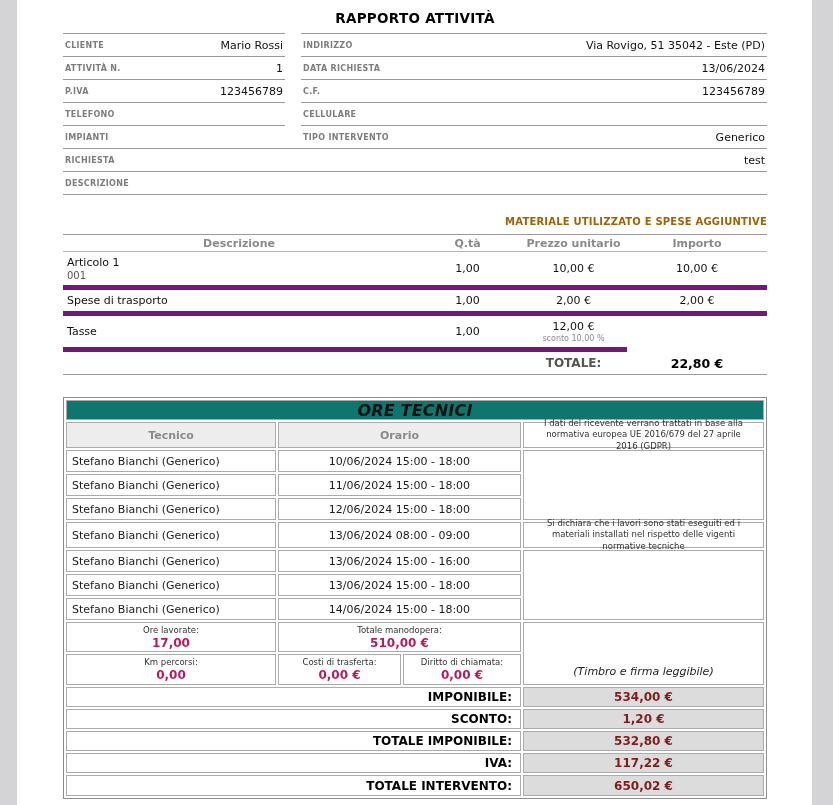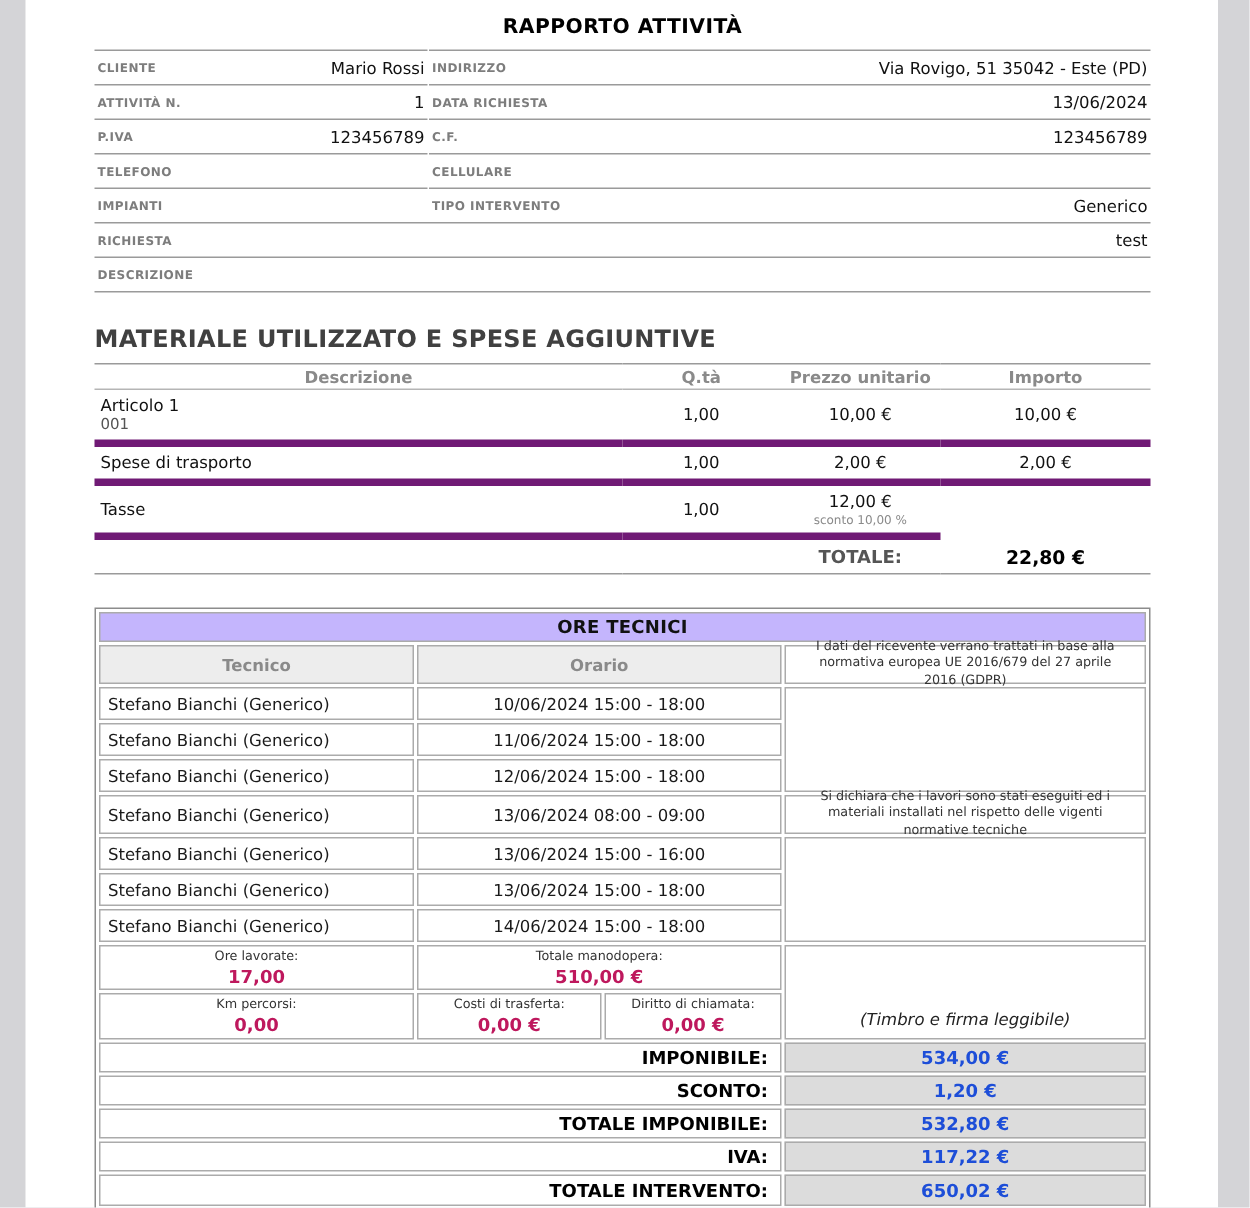--- a/index.html
+++ b/index.html
@@ -6,58 +6,58 @@
   html,body { width:833px; height:805px; }
   body { background:#d4d4d7; font-family:"DejaVu Sans", sans-serif; color:#1a1a1a; position:relative; overflow:hidden; }
   .page { position:absolute; left:17px; top:0; width:795px; height:805px; background:#ffffff; }
   .content { padding:0 45px 0 46px; }
 
   
   .report-title { padding-top:10px; text-align:center; font-size:13.5px; font-weight:bold; letter-spacing:.3px; color:#000; }
 
   
   .info { margin-top:7px; }
-  .info-row { display:flex; gap:1px; }
+  .info-row { display:flex; gap:16px; }
   .cellpair { display:flex; justify-content:space-between; align-items:center; border-top:1px solid #9a9a9a; min-height:23px; padding:0 2px; gap:8px; }
   .cellpair.left  { width:222px; }
   .cellpair.right { flex:1; }
   .cellpair.full  { flex:1; }
   .flabel { font-size:8px; font-weight:bold; color:#7d7d7d; letter-spacing:.3px; white-space:nowrap; }
   .fvalue { font-size:11px; color:#111; text-align:right; white-space:nowrap; }
   .info-bottom { border-top:1px solid #9a9a9a; height:0; }
 
   
-  .mat-title { margin-top:21px; text-align:left; font-size:16px; font-weight:bold; color:#404040; letter-spacing:.2px; }
+  .mat-title { margin-top:21px; text-align:right; font-size:10px; font-weight:bold; color:#a16207; letter-spacing:.2px; }
   .mat { margin-top:7px; }
   .mat-grid { display:grid; grid-template-columns:352px 105px 107px 140px; }
   .m-hdr { border-top:1px solid #9a9a9a; border-bottom:1px solid #b5b5b5; min-height:18px; display:flex; align-items:center; justify-content:center; font-size:11px; font-weight:bold; color:#8a8a8a; }
   .m-cell { border-bottom:5px solid #701a75; display:flex; flex-direction:column; justify-content:center; align-items:center; padding:4px 2px; font-size:11px; color:#111; }
   .m-cell.desc { align-items:flex-start; padding-left:4px; }
   .m-sub { font-size:10px; color:#555; margin-top:1px; }
   .m-sconto { font-size:8px; color:#8a8a8a; margin-top:1px; }
   .m-tot-label { border-bottom:1px solid #9a9a9a; min-height:23px; display:flex; align-items:center; justify-content:center; font-size:12px; font-weight:bold; color:#555; }
   .m-tot-value { border-bottom:1px solid #9a9a9a; min-height:23px; display:flex; align-items:center; justify-content:center; font-size:12.5px; font-weight:bold; color:#000; }
   .m-tot-empty { border-bottom:1px solid #9a9a9a; }
 
   
   .ot { margin-top:22px; display:grid; grid-template-columns:210px 123px 118px 1fr;
         grid-template-rows:20px 26px 22px 22px 22px 26px 22px 22px 22px 30px 31px 20px 20px 20px 20px 21px;
         gap:2px; padding:2px; border:1px solid #8c8c8c; background:#fff; }
   .c { border:1px solid #ababab; display:flex; align-items:center; justify-content:center; background:#fff; }
-  .c.titlebar { background:#c4b5fd; font-size:12px; font-weight:bold; color:#111; letter-spacing:.2px; }
+  .c.titlebar { background:#0f766e; font-size:16px; font-weight:bold; color:#111; letter-spacing:.2px;font-style:italic; }
   .c.hdr { background:#ededed; font-size:11px; font-weight:bold; color:#8a8a8a; }
   .c.tech { justify-content:flex-start; padding-left:5px; font-size:11px; }
   .c.orario { font-size:11px; }
   .c.note { font-size:8.5px; color:#333; text-align:center; line-height:1.3; padding:2px 14px; }
   .c.sumcell { flex-direction:column; justify-content:center; }
   .sum-label { font-size:8.5px; color:#333; }
   .sum-value { font-size:12px; font-weight:bold; color:#be185d; margin-top:1px; }
   .c.timbro { align-items:flex-end; justify-content:center; font-size:11px; font-style:italic; color:#222; padding-bottom:6px; }
   .c.tot-label { justify-content:flex-end; padding-right:8px; font-size:12px; font-weight:bold; color:#000; }
-  .c.tot-value { background:#dcdcdc; font-size:12px; font-weight:bold; color:#1d4ed8; }
+  .c.tot-value { background:#dcdcdc; font-size:12px; font-weight:bold; color:#7f1d1d; }
 </style>
 </head>
 <body>
 
 <div class="page">
   <div class="content">
 
     <div class="report-title">RAPPORTO ATTIVITÀ</div>
 
     <div class="info">

